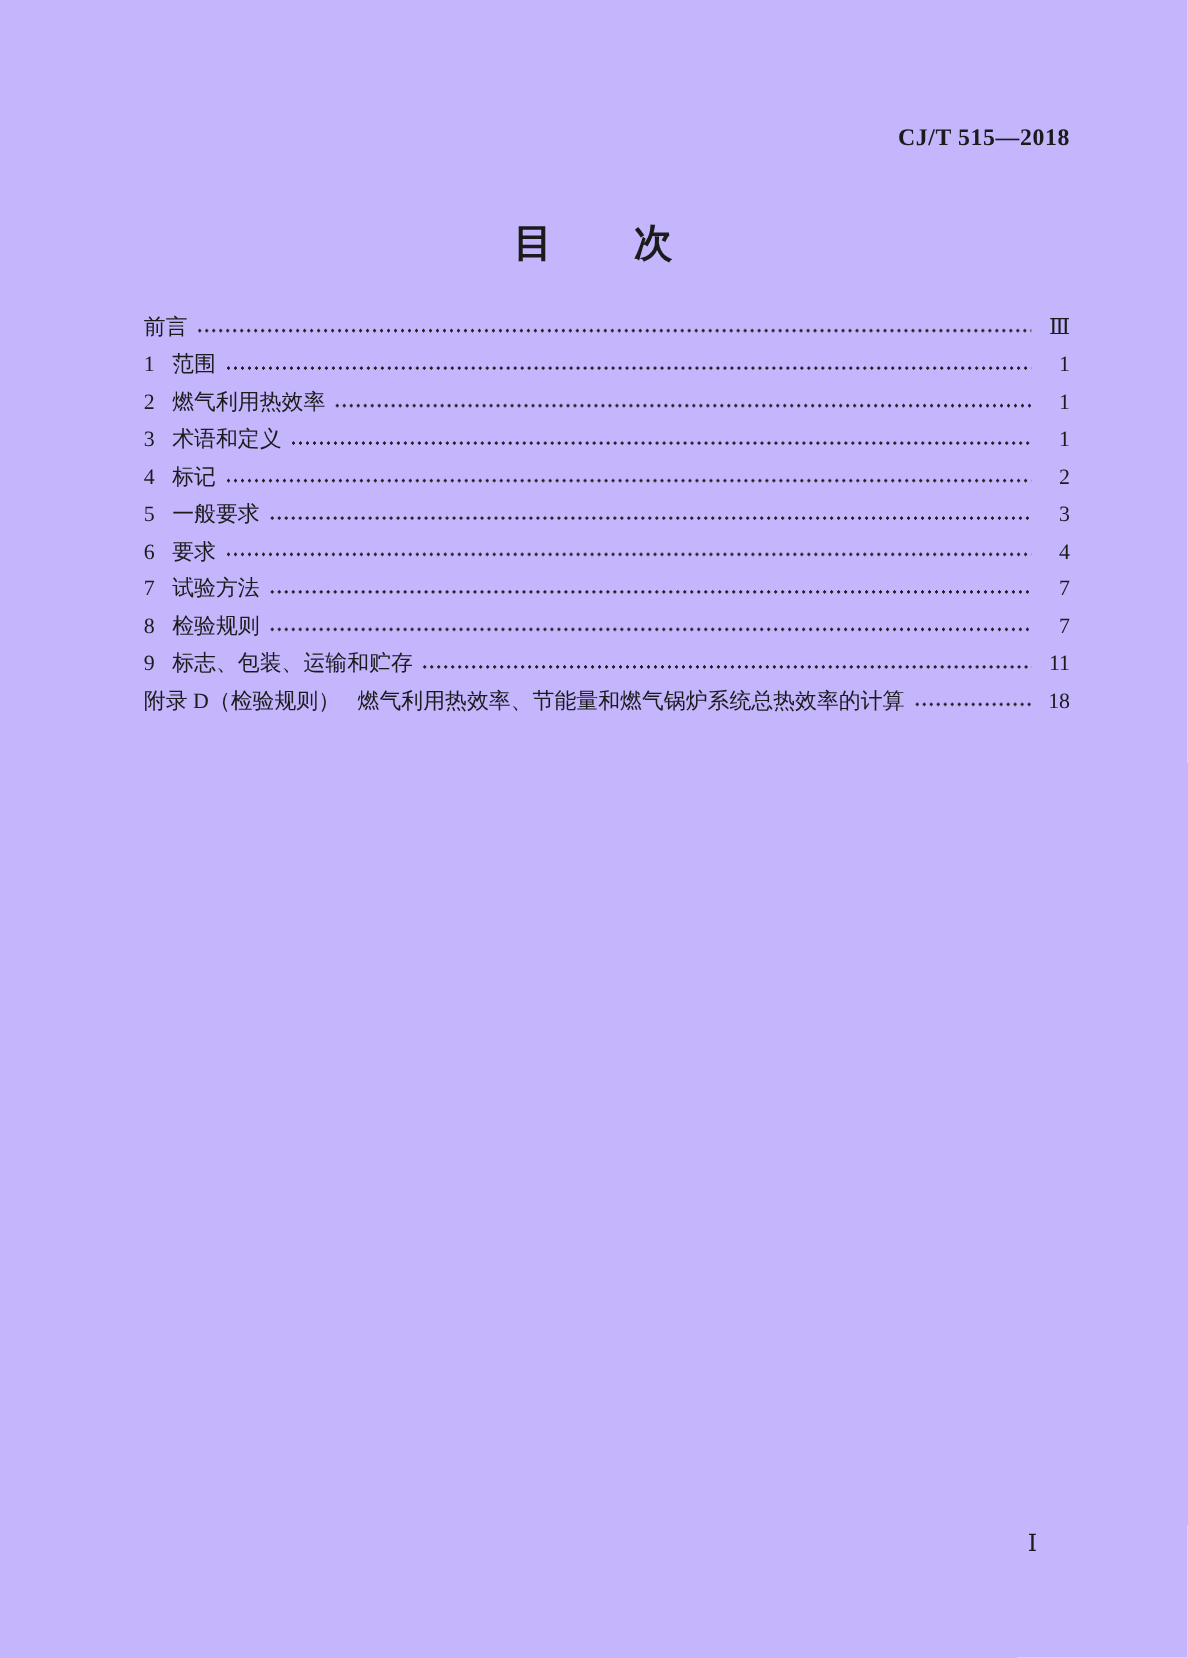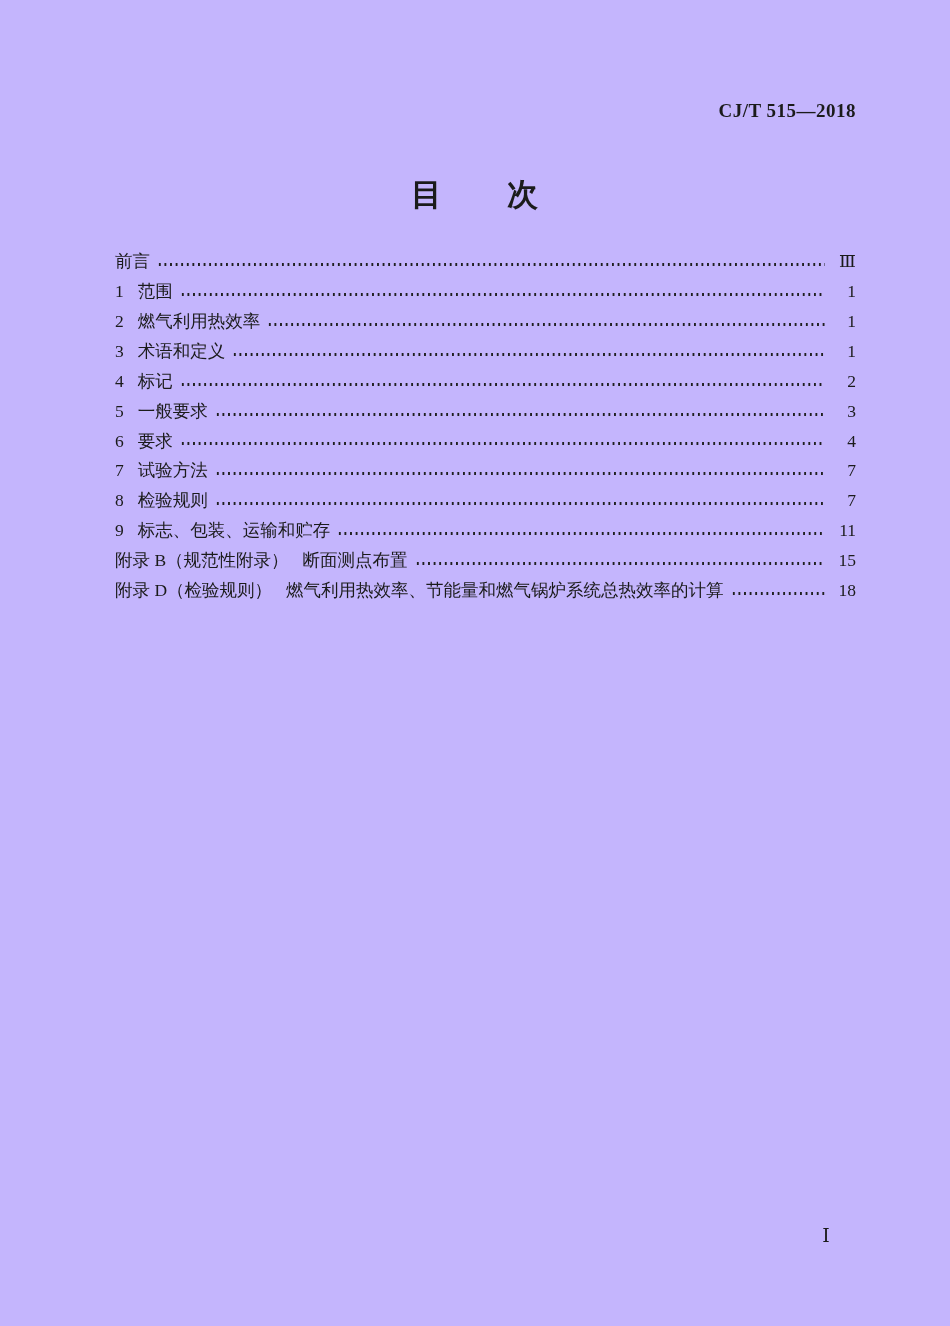--- a/index.html
+++ b/index.html
@@ -154,26 +154,20 @@
     </div>
 
     <div class="toc-row">
       <span class="toc-label">9</span>
       <span class="toc-title">标志、包装、运输和贮存</span>
       <span class="toc-leader"></span>
       <span class="toc-page">11</span>
     </div>
 
 
-    <div class="toc-row">
-      <span class="toc-label">附录 B（规范性附录）</span>
-      <span class="toc-title">断面测点布置</span>
-      <span class="toc-leader"></span>
-      <span class="toc-page">15</span>
-    </div>
 
 
     <div class="toc-row">
       <span class="toc-label">附录 D（检验规则）</span>
       <span class="toc-title">燃气利用热效率、节能量和燃气锅炉系统总热效率的计算</span>
       <span class="toc-leader"></span>
       <span class="toc-page">18</span>
     </div>
 
   </div>

